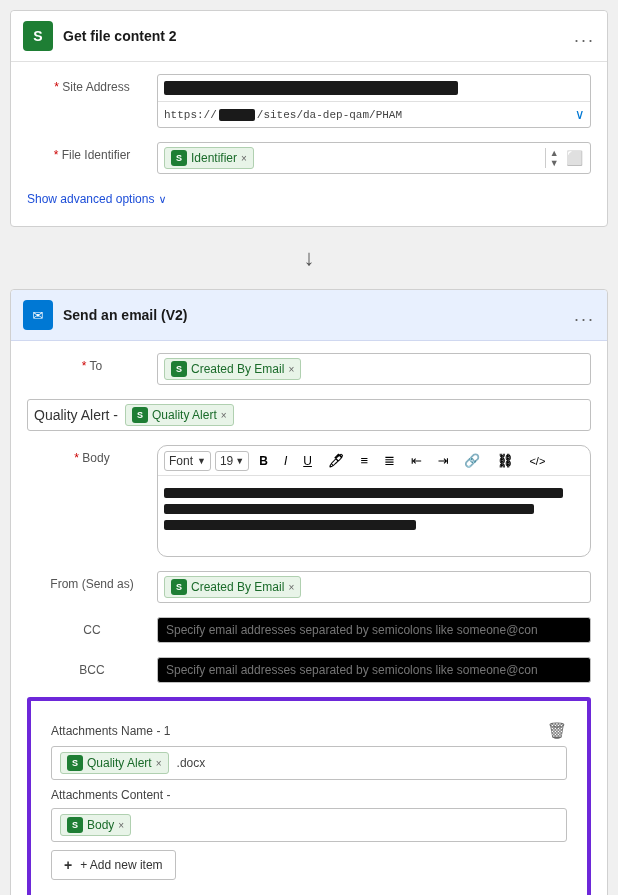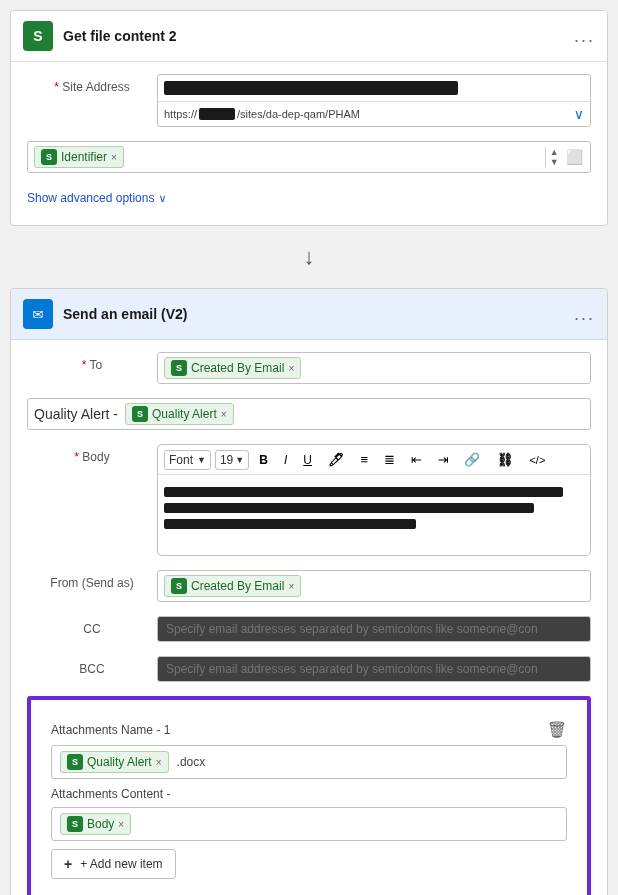--- a/index.html
+++ b/index.html
@@ -81,21 +81,21 @@
       color: #cc0000;
     }
 
     .form-control {
       flex: 1;
       border: 1px solid #c0c0c0;
       border-radius: 3px;
       padding: 5px 8px;
       font-size: 12px;
       color: #333;
-      background: #404040;
+      background: #000000;
     }
 
     .form-control-select {
       display: flex;
       align-items: center;
       justify-content: space-between;
       border: 1px solid #c0c0c0;
       border-radius: 3px;
       padding: 5px 8px;
       font-size: 12px;
@@ -146,20 +146,21 @@
       gap: 3px;
       background: #fff;
       flex: 1;
     }
 
     .site-address-box {
       flex: 1;
       border: 1px solid #c0c0c0;
       border-radius: 3px;
       overflow: hidden;
+      font-family: Liberation Mono, monospace;
     }
 
     .site-address-redacted {
       background: #1a1a1a;
       height: 14px;
       border-radius: 2px;
       margin: 2px 0;
     }
 
     .site-address-top {
@@ -336,20 +337,21 @@
           </div>
         </div>
         <div class="site-address-bottom">
           <span style="font-size:11px; color:#444;">https://<span style="background:#1a1a1a; color:#1a1a1a; border-radius:2px; padding:0 18px; margin:0 2px;"></span>/sites/da-dep-qam/PHAM</span>
           <span style="color:#0078d4; font-size:14px;">∨</span>
         </div>
       </div>
     </div>
 
     <div class="form-row">
+      <div class="form-label required">File Identifier</div>
       <div class="file-identifier-box">
         <div style="display:flex; align-items:center; gap:4px; flex:1;">
           <span class="tag">
             <span class="tag-icon">S</span>
             <span>Identifier</span>
             <span class="tag-close">×</span>
           </span>
         </div>
         <div style="display:flex; flex-direction:column; border-left:1px solid #ccc; padding:0 4px;">
           <span style="font-size:9px; cursor:pointer; color:#666;">▲</span>
@@ -398,21 +400,21 @@
         <span class="tag">
           <span class="tag-icon">S</span>
           <span>Quality Alert</span>
           <span class="tag-close">×</span>
         </span>
       </div>
     </div>
 
     <div class="form-row" style="align-items:flex-start;">
       <div class="form-label required">Body</div>
-      <div style="flex:1; border:1px solid #c0c0c0; border-radius:5px;">
+      <div style="flex:1; border:1px solid #c0c0c0; border-radius:10px;">
 
         <div class="toolbar">
           <div class="toolbar-select">
             <span>Font</span>
             <span style="margin-left:4px; font-size:9px;">▼</span>
           </div>
           <div class="toolbar-select">
             <span>19</span>
             <span style="margin-left:2px; font-size:9px;">▼</span>
           </div>

